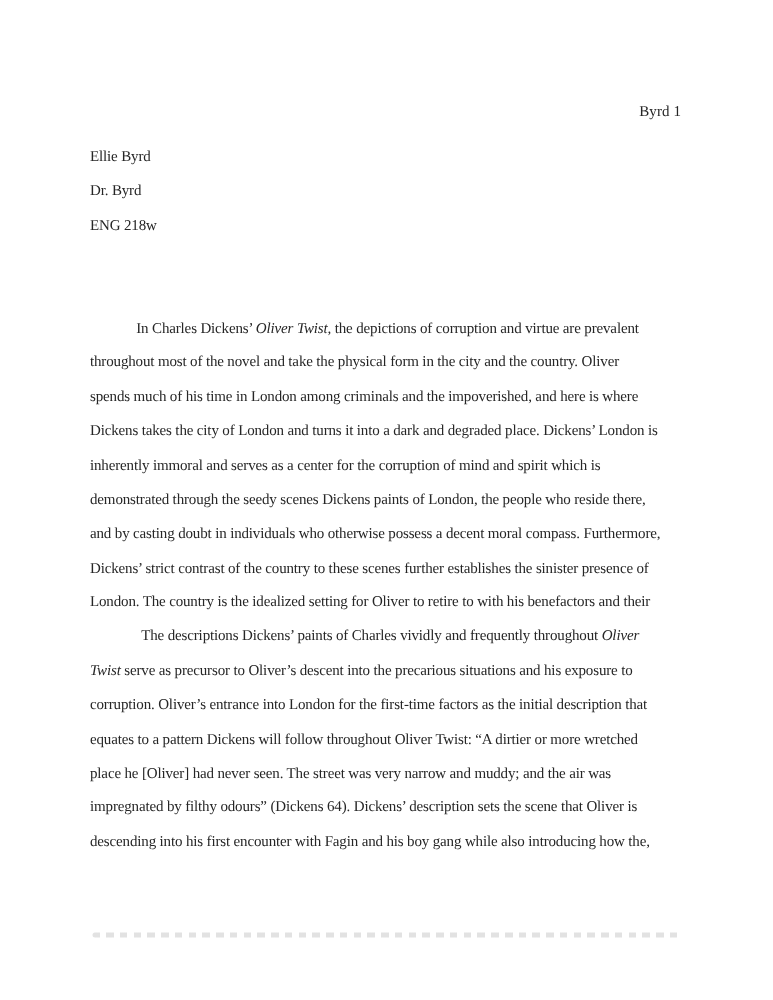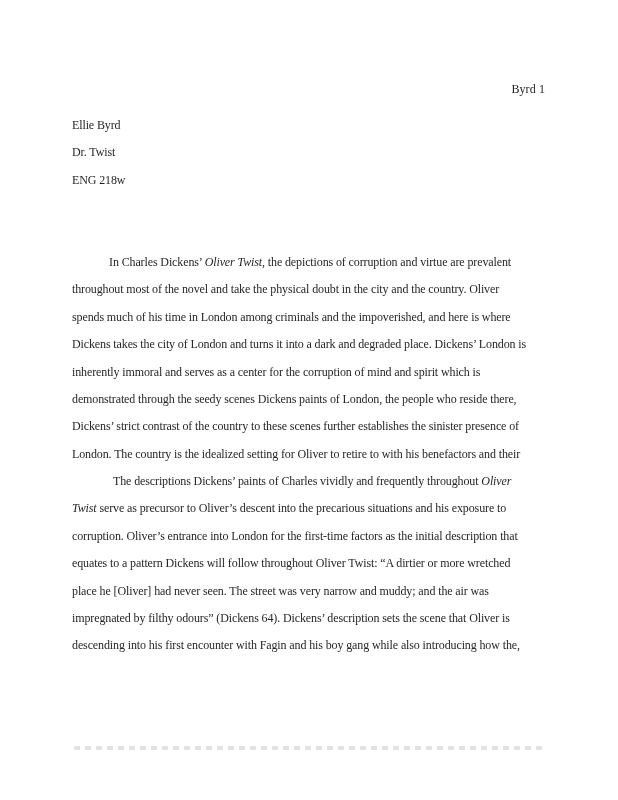--- a/index.html
+++ b/index.html
@@ -62,35 +62,36 @@
 </head>
 <body>
 
 <div class="page">
 
   <div class="running-header">Byrd 1</div>
 
   <div class="content">
 
     <div class="line">Ellie Byrd</div>
-    <div class="line">Dr. Twist</div>
+    <div class="line">Dr. Byrd</div>
     <div class="line">ENG 218w</div>
 
     <div class="line"></div>
 
 
     <div class="line"></div>
 
     <div id="essay-body">
         <div class="line indent-1"><span>In Charles Dickens’ </span><span class="italic">Oliver Twist,</span><span> the depictions of corruption and virtue are prevalent</span></div>
-        <div class="line"><span>throughout most of the novel and take the physical doubt in the city and the country. Oliver</span></div>
+        <div class="line"><span>throughout most of the novel and take the physical form in the city and the country. Oliver</span></div>
         <div class="line"><span>spends much of his time in London among criminals and the impoverished, and here is where</span></div>
         <div class="line"><span>Dickens takes the city of London and turns it into a dark and degraded place. Dickens’ London is</span></div>
         <div class="line"><span>inherently immoral and serves as a center for the corruption of mind and spirit which is</span></div>
         <div class="line"><span>demonstrated through the seedy scenes Dickens paints of London, the people who reside there,</span></div>
+        <div class="line"><span>and by casting doubt in individuals who otherwise possess a decent moral compass. Furthermore,</span></div>
         <div class="line"><span>Dickens’ strict contrast of the country to these scenes further establishes the sinister presence of</span></div>
         <div class="line"><span>London. The country is the idealized setting for Oliver to retire to with his benefactors and their</span></div>
         <div class="line indent-2"><span>The descriptions Dickens’ paints of Charles vividly and frequently throughout </span><span class="italic">Oliver</span></div>
         <div class="line"><span class="italic">Twist</span><span> serve as precursor to Oliver’s descent into the precarious situations and his exposure to</span></div>
         <div class="line"><span>corruption. Oliver’s entrance into London for the first-time factors as the initial description that</span></div>
         <div class="line"><span>equates to a pattern Dickens will follow throughout Oliver Twist: “A dirtier or more wretched</span></div>
         <div class="line"><span>place he [Oliver] had never seen. The street was very narrow and muddy; and the air was</span></div>
         <div class="line"><span>impregnated by filthy odours” (Dickens 64). Dickens’ description sets the scene that Oliver is</span></div>
         <div class="line"><span>descending into his first encounter with Fagin and his boy gang while also introducing how the,</span></div>
       </div>

